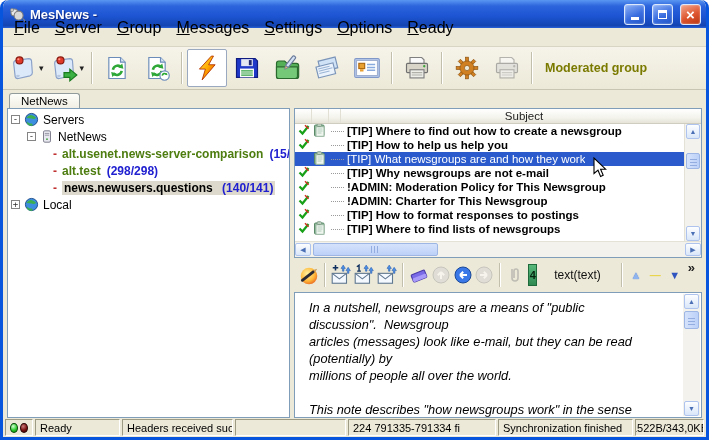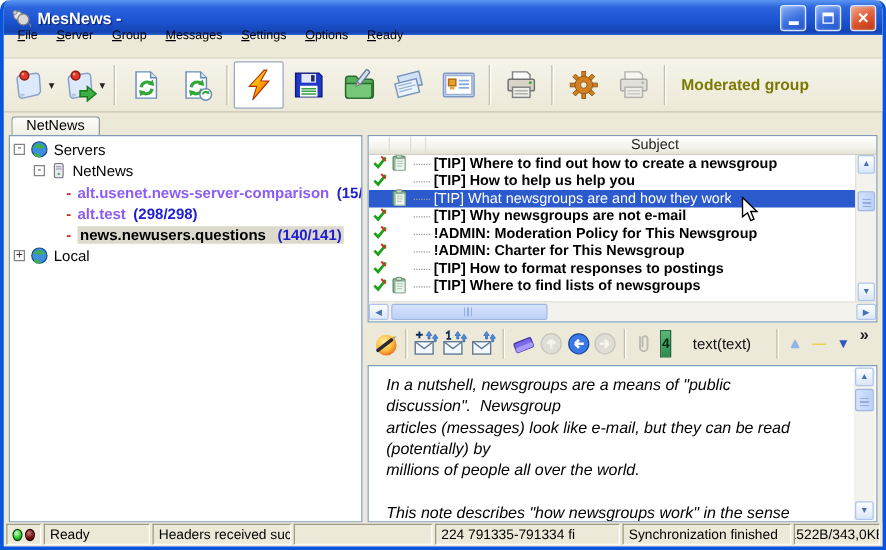--- a/index.html
+++ b/index.html
@@ -18,42 +18,42 @@
   .title-text { color:#fff; font-weight:bold; font-size:13px; text-shadow:1px 1px 1px rgba(0,0,60,.6); flex:1; }
   .wbtn { width:21px; height:21px; border-radius:3px; border:1px solid #DCE8FC;
     display:flex; align-items:center; justify-content:center; margin-left:2px;
     background:linear-gradient(155deg,#8FB2F6 0%,#3A6EE0 55%,#2154C6 100%); box-shadow:inset 0 0 2px rgba(255,255,255,.6);}
   .wbtn.close { background:linear-gradient(155deg,#F2A68E 0%,#DE5630 55%,#B83410 100%); }
   .min-glyph { width:8px; height:3px; background:#fff; margin-top:9px; }
   .max-glyph { width:9px; height:9px; border:1px solid #fff; border-top:3px solid #fff; }
   .close-glyph { color:#fff; font-size:15px; font-weight:bold; line-height:15px; }
   
   .menubar { height:19px; display:flex; align-items:center; background:#ECE9D8; border-bottom:1px solid #D8D5C4; padding-left:4px; }
-  .menu-item { display:inline-block; padding:2px 8px 20px 7px; font-size:10px; color:#000; cursor:default; }
+  .menu-item { display:inline-block; padding:2px 8px 20px 7px; font-size:16px; color:#000; cursor:default; }
   .menu-item::first-letter { text-decoration:underline; }
   
   .toolbar { height:43px; display:flex; align-items:center; padding:2px 3px; border-bottom:1px solid #C8C5B2; background:linear-gradient(180deg,#F6F4EA,#ECE9D8); }
   .tb-btn { height:38px; min-width:40px; display:flex; align-items:center; justify-content:center; border:1px solid transparent; border-radius:2px; padding:0 2px; }
   .tb-btn.pressed { background:#FFFFFF; border:1px solid #9AA8C0; }
   .tb-btn.disabled svg { filter:grayscale(1) opacity(.55); }
   .dd { font-size:9px; color:#222; margin-left:2px; }
   .tsep { width:2px; height:32px; border-left:1px solid #C2BFAC; border-right:1px solid #FFFFFF; margin:0 4px; }
   .moderated { color:#7A7A00; font-weight:bold; font-size:12.5px; margin-left:8px; }
   
   .main { position:absolute; left:0; right:0; top:90px; bottom:19px; display:flex; padding:0 4px; }
   .left-col { width:283px; display:flex; flex-direction:column; }
   .tab-row { height:18px; display:flex; align-items:flex-end; }
   .tab { padding:1px 11px 1px 11px; background:linear-gradient(#FDFDFA,#F1EFE4); border:1px solid #919B9C; border-bottom:none; border-radius:3px 3px 0 0; font-size:11.5px; margin-left:2px; }
   .tree-panel { flex:1; background:#fff; border:1px solid #7F9DB9; overflow:hidden; font-size:12px; padding:2px 0 0 3px; }
   .trow { height:17px; display:flex; align-items:center; white-space:nowrap; }
   .ind1 { padding-left:16px; } .ind2 { padding-left:42px; }
   .expander { width:9px; height:9px; border:1px solid #848484; background:#fff; font-size:9px; line-height:7px; text-align:center; margin-right:4px; font-family:"DejaVu Sans Mono",monospace; color:#333; flex:none; }
   .tico { margin-right:4px; flex:none; }
   .dash { color:#C03030; font-weight:bold; margin-right:5px; }
-  .gname { font-weight:bold; color:#8b5cf6; }
+  .gname { font-weight:bold; color:#4d7c0f; }
   .gcount { font-weight:bold; color:#2020D0; margin-left:6px; }
   .gsel { background:#DDD9CC; padding:0 2px; }
   .gsel .gname { color:#000000;margin-top:33px; }
   .splitter { width:4px; }
   .right-col { flex:1; display:flex; flex-direction:column; padding-top:18px; min-width:0; }
   
   .subject-panel { height:150px; background:#fff; border:1px solid #7F9DB9; position:relative; overflow:hidden; }
   .lheader { height:15px; display:flex; background:linear-gradient(#FFFFFF,#F3F2EB 65%,#E6E4D8); border-bottom:1px solid #CFCDC0; font-size:11.5px; color:#222;text-align:center; }
   .hc { border-right:1px solid #E2E0D4; height:100%; }
   .hc1 { width:17px; } .hc2 { width:17px; } .hc3 { width:12px; }

